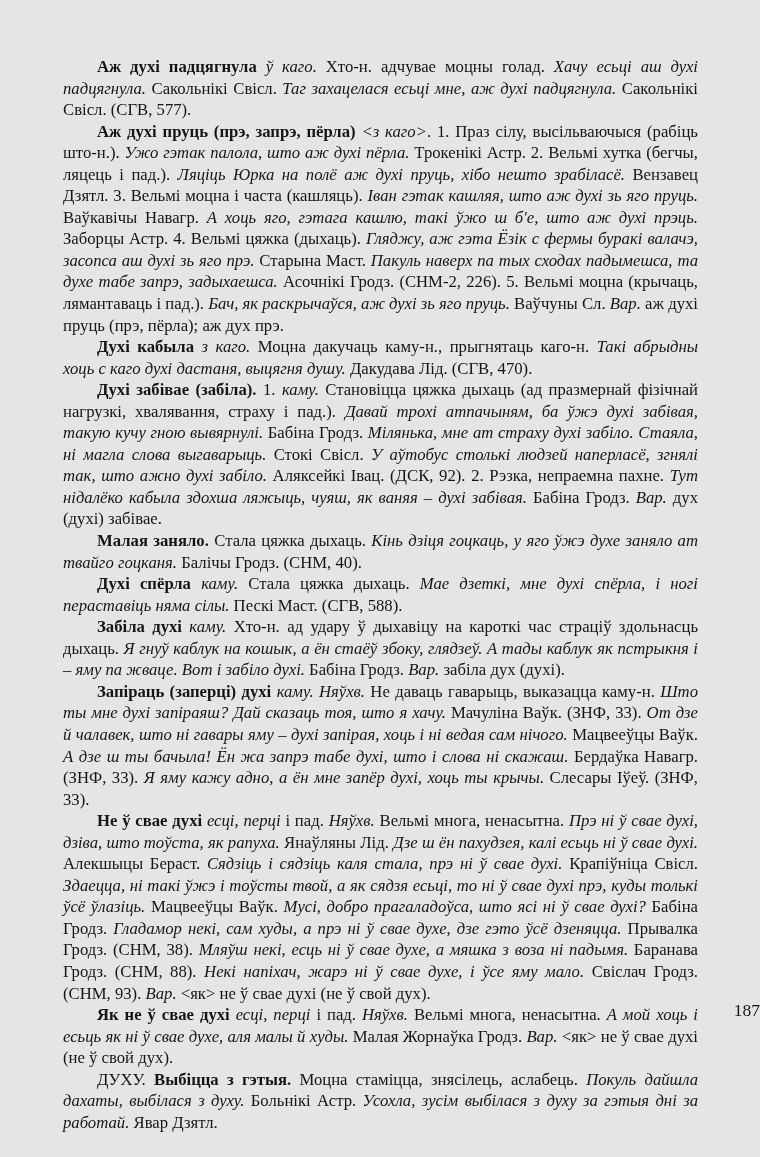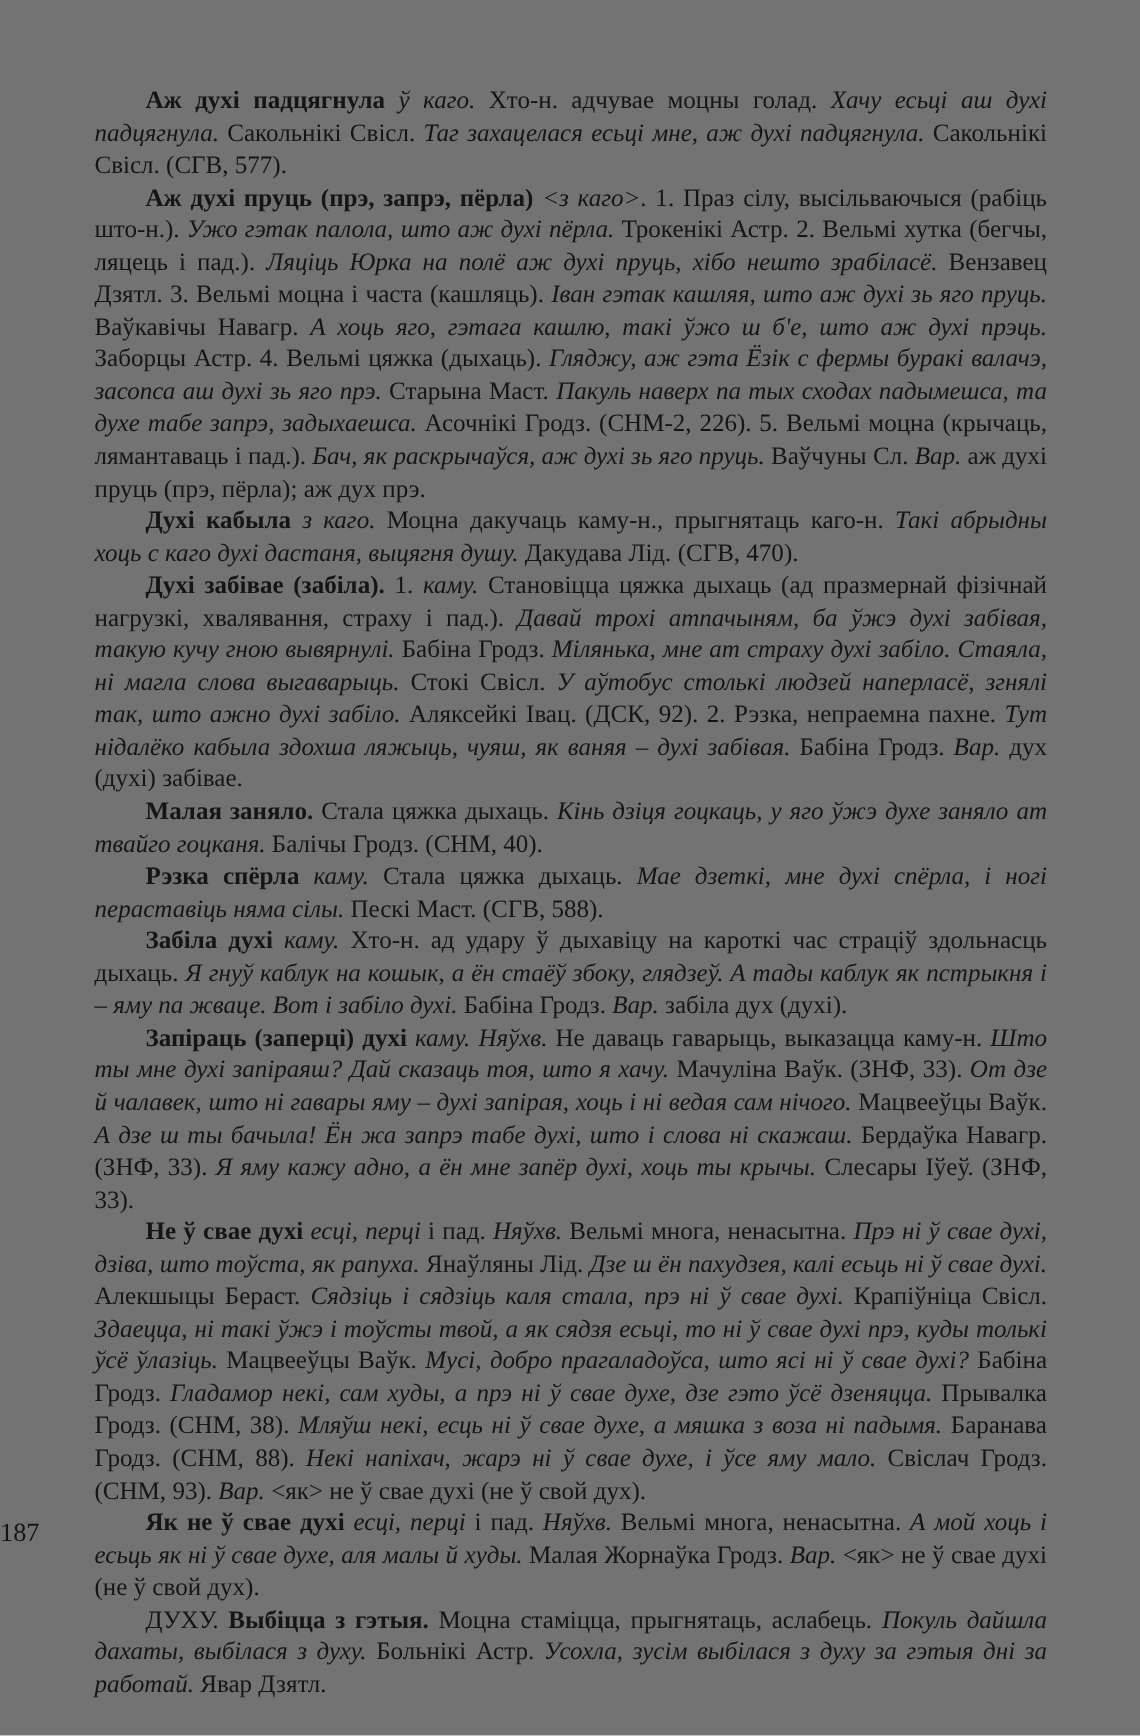--- a/index.html
+++ b/index.html
@@ -4,21 +4,21 @@
 <style>
   html, body {
     margin: 0;
     padding: 0;
     background: #ffffff;
   }
   .page {
     position: relative;
     width: 760px;
     height: 1157px;
-    background: #737373;
+    background: #e5e5e5;
     overflow: hidden;
     font-family: "Liberation Serif", serif;
     color: #151515;
   }
   .text-block {
     position: absolute;
     left: 63px;
     top: 56px;
     width: 635px;
     font-size: 16.7px;
@@ -32,37 +32,36 @@
   }
   .b  { font-weight: bold; }
   .i  { font-style: italic; }
   .bi { font-weight: normal; font-style: italic; }
   .r  { }
   .page-number {
     position: absolute;
     top: 999px;
     left: 0;
     width: 100%;
-    text-align: left;
+    text-align: right;
     font-size: 17.5px;
     line-height: 22px;
-    margin-top: 11px;
   }
 </style>
 </head>
 <body>
 
 <div class="page">
   <div class="text-block">
       <p><span class="b">Аж духі падцягнула </span><span class="i">ў каго.</span><span class="r"> Хто-н. адчувае моцны голад. </span><span class="i">Хачу есьці аш духі падцягнула.</span><span class="r"> Сакольнікі Свісл. </span><span class="i">Таг захацелася есьці мне, аж духі падцягнула.</span><span class="r"> Сакольнікі Свісл. (СГВ, 577).</span></p>
       <p><span class="b">Аж духі пруць (прэ, запрэ, пёрла) </span><span class="i">&lt;з каго&gt;</span><span class="r">. 1. Праз сілу, высільваючыся (рабіць што-н.). </span><span class="i">Ужо гэтак палола, што аж духі пёрла.</span><span class="r"> Трокенікі Астр. 2. Вельмі хутка (бегчы, ляцець і пад.). </span><span class="i">Ляціць Юрка на полё аж духі пруць, хібо нешто зрабіласё.</span><span class="r"> Вензавец Дзятл. 3. Вельмі моцна і часта (кашляць). </span><span class="i">Іван гэтак кашляя, што аж духі зь яго пруць.</span><span class="r"> Ваўкавічы Навагр. </span><span class="i">А хоць яго, гэтага кашлю, такі ўжо ш б'е, што аж духі прэць.</span><span class="r"> Заборцы Астр. 4. Вельмі цяжка (дыхаць). </span><span class="i">Гляджу, аж гэта Ёзік с фермы буракі валачэ, засопса аш духі зь яго прэ.</span><span class="r"> Старына Маст. </span><span class="i">Пакуль наверх па тых сходах падымешса, та духе табе запрэ, задыхаешса.</span><span class="r"> Асочнікі Гродз. (СНМ-2, 226). 5. Вельмі моцна (крычаць, лямантаваць і пад.). </span><span class="i">Бач, як раскрычаўся, аж духі зь яго пруць.</span><span class="r"> Ваўчуны Сл. </span><span class="bi">Вар.</span><span class="r"> аж духі пруць (прэ, пёрла); аж дух прэ.</span></p>
       <p><span class="b">Духі кабыла </span><span class="i">з каго.</span><span class="r"> Моцна дакучаць каму-н., прыгнятаць каго-н. </span><span class="i">Такі абрыдны хоць с каго духі дастаня, выцягня душу.</span><span class="r"> Дакудава Лід. (СГВ, 470).</span></p>
       <p><span class="b">Духі забівае (забіла). </span><span class="r">1. </span><span class="i">каму.</span><span class="r"> Становіцца цяжка дыхаць (ад празмернай фізічнай нагрузкі, хвалявання, страху і пад.). </span><span class="i">Давай трохі атпачыням, ба ўжэ духі забівая, такую кучу гною вывярнулі.</span><span class="r"> Бабіна Гродз. </span><span class="i">Мілянька, мне ат страху духі забіло. Стаяла, ні магла слова выгаварыць.</span><span class="r"> Стокі Свісл. </span><span class="i">У аўтобус столькі людзей наперласё, згнялі так, што ажно духі забіло.</span><span class="r"> Аляксейкі Івац. (ДСК, 92). 2. Рэзка, непраемна пахне. </span><span class="i">Тут нідалёко кабыла здохша ляжыць, чуяш, як ваняя – духі забівая.</span><span class="r"> Бабіна Гродз. </span><span class="bi">Вар.</span><span class="r"> дух (духі) забівае.</span></p>
       <p><span class="b">Малая заняло. </span><span class="r">Стала цяжка дыхаць. </span><span class="i">Кінь дзіця гоцкаць, у яго ўжэ духе заняло ат твайго гоцканя.</span><span class="r"> Балічы Гродз. (СНМ, 40).</span></p>
-      <p><span class="b">Рэзка спёрла </span><span class="i">каму.</span><span class="r"> Стала цяжка дыхаць. </span><span class="i">Мае дзеткі, мне духі спёрла, і ногі пераставіць няма сілы.</span><span class="r"> Пескі Маст. (СГВ, 588).</span></p>
+      <p><span class="b">Духі спёрла </span><span class="i">каму.</span><span class="r"> Стала цяжка дыхаць. </span><span class="i">Мае дзеткі, мне духі спёрла, і ногі пераставіць няма сілы.</span><span class="r"> Пескі Маст. (СГВ, 588).</span></p>
       <p><span class="b">Забіла духі </span><span class="i">каму.</span><span class="r"> Хто-н. ад удару ў дыхавіцу на кароткі час страціў здольнасць дыхаць. </span><span class="i">Я гнуў каблук на кошык, а ён стаёў збоку, глядзеў. А тады каблук як пстрыкня і – яму па жваце. Вот і забіло духі.</span><span class="r"> Бабіна Гродз. </span><span class="bi">Вар.</span><span class="r"> забіла дух (духі).</span></p>
       <p><span class="b">Запіраць (заперці) духі </span><span class="i">каму. Няўхв.</span><span class="r"> Не даваць гаварыць, выказацца каму-н. </span><span class="i">Што ты мне духі запіраяш? Дай сказаць тоя, што я хачу.</span><span class="r"> Мачуліна Ваўк. (ЗНФ, 33). </span><span class="i">От дзе й чалавек, што ні гавары яму – духі запірая, хоць і ні ведая сам нічого.</span><span class="r"> Мацвееўцы Ваўк. </span><span class="i">А дзе ш ты бачыла! Ён жа запрэ табе духі, што і слова ні скажаш.</span><span class="r"> Бердаўка Навагр. (ЗНФ, 33). </span><span class="i">Я яму кажу адно, а ён мне запёр духі, хоць ты крычы.</span><span class="r"> Слесары Іўеў. (ЗНФ, 33).</span></p>
       <p><span class="b">Не ў свае духі </span><span class="i">есці, перці</span><span class="r"> і пад. </span><span class="i">Няўхв.</span><span class="r"> Вельмі многа, ненасытна. </span><span class="i">Прэ ні ў свае духі, дзіва, што тоўста, як рапуха.</span><span class="r"> Янаўляны Лід. </span><span class="i">Дзе ш ён пахудзея, калі есьць ні ў свае духі.</span><span class="r"> Алекшыцы Бераст. </span><span class="i">Сядзіць і сядзіць каля стала, прэ ні ў свае духі.</span><span class="r"> Крапіўніца Свісл. </span><span class="i">Здаецца, ні такі ўжэ і тоўсты твой, а як сядзя есьці, то ні ў свае духі прэ, куды толькі ўсё ўлазіць.</span><span class="r"> Мацвееўцы Ваўк. </span><span class="i">Мусі, добро прагаладоўса, што ясі ні ў свае духі?</span><span class="r"> Бабіна Гродз. </span><span class="i">Гладамор некі, сам худы, а прэ ні ў свае духе, дзе гэто ўсё дзеняцца.</span><span class="r"> Прывалка Гродз. (СНМ, 38). </span><span class="i">Мляўш некі, есць ні ў свае духе, а мяшка з воза ні падымя.</span><span class="r"> Баранава Гродз. (СНМ, 88). </span><span class="i">Некі напіхач, жарэ ні ў свае духе, і ўсе яму мало.</span><span class="r"> Свіслач Гродз. (СНМ, 93). </span><span class="bi">Вар.</span><span class="r"> &lt;як&gt; не ў свае духі (не ў свой дух).</span></p>
       <p><span class="b">Як не ў свае духі </span><span class="i">есці, перці</span><span class="r"> і пад. </span><span class="i">Няўхв.</span><span class="r"> Вельмі многа, ненасытна. </span><span class="i">А мой хоць і есьць як ні ў свае духе, аля малы й худы.</span><span class="r"> Малая Жорнаўка Гродз. </span><span class="bi">Вар.</span><span class="r"> &lt;як&gt; не ў свае духі (не ў свой дух).</span></p>
-      <p><span class="r">ДУХУ. </span><span class="b">Выбіцца з гэтыя. </span><span class="r">Моцна стаміцца, прыгнятаць, аслабець. </span><span class="i">Покуль дайшла дахаты, выбілася з духу.</span><span class="r"> Больнікі Астр. </span><span class="i">Усохла, зусім выбілася з духу за гэтыя дні за работай.</span><span class="r"> Явар Дзятл.</span></p>
+      <p><span class="r">ДУХУ. </span><span class="b">Выбіцца з гэтыя. </span><span class="r">Моцна стаміцца, знясілець, аслабець. </span><span class="i">Покуль дайшла дахаты, выбілася з духу.</span><span class="r"> Больнікі Астр. </span><span class="i">Усохла, зусім выбілася з духу за гэтыя дні за работай.</span><span class="r"> Явар Дзятл.</span></p>
     </div>
   <div class="page-number">187</div>
 </div>
 
 </body></html>

